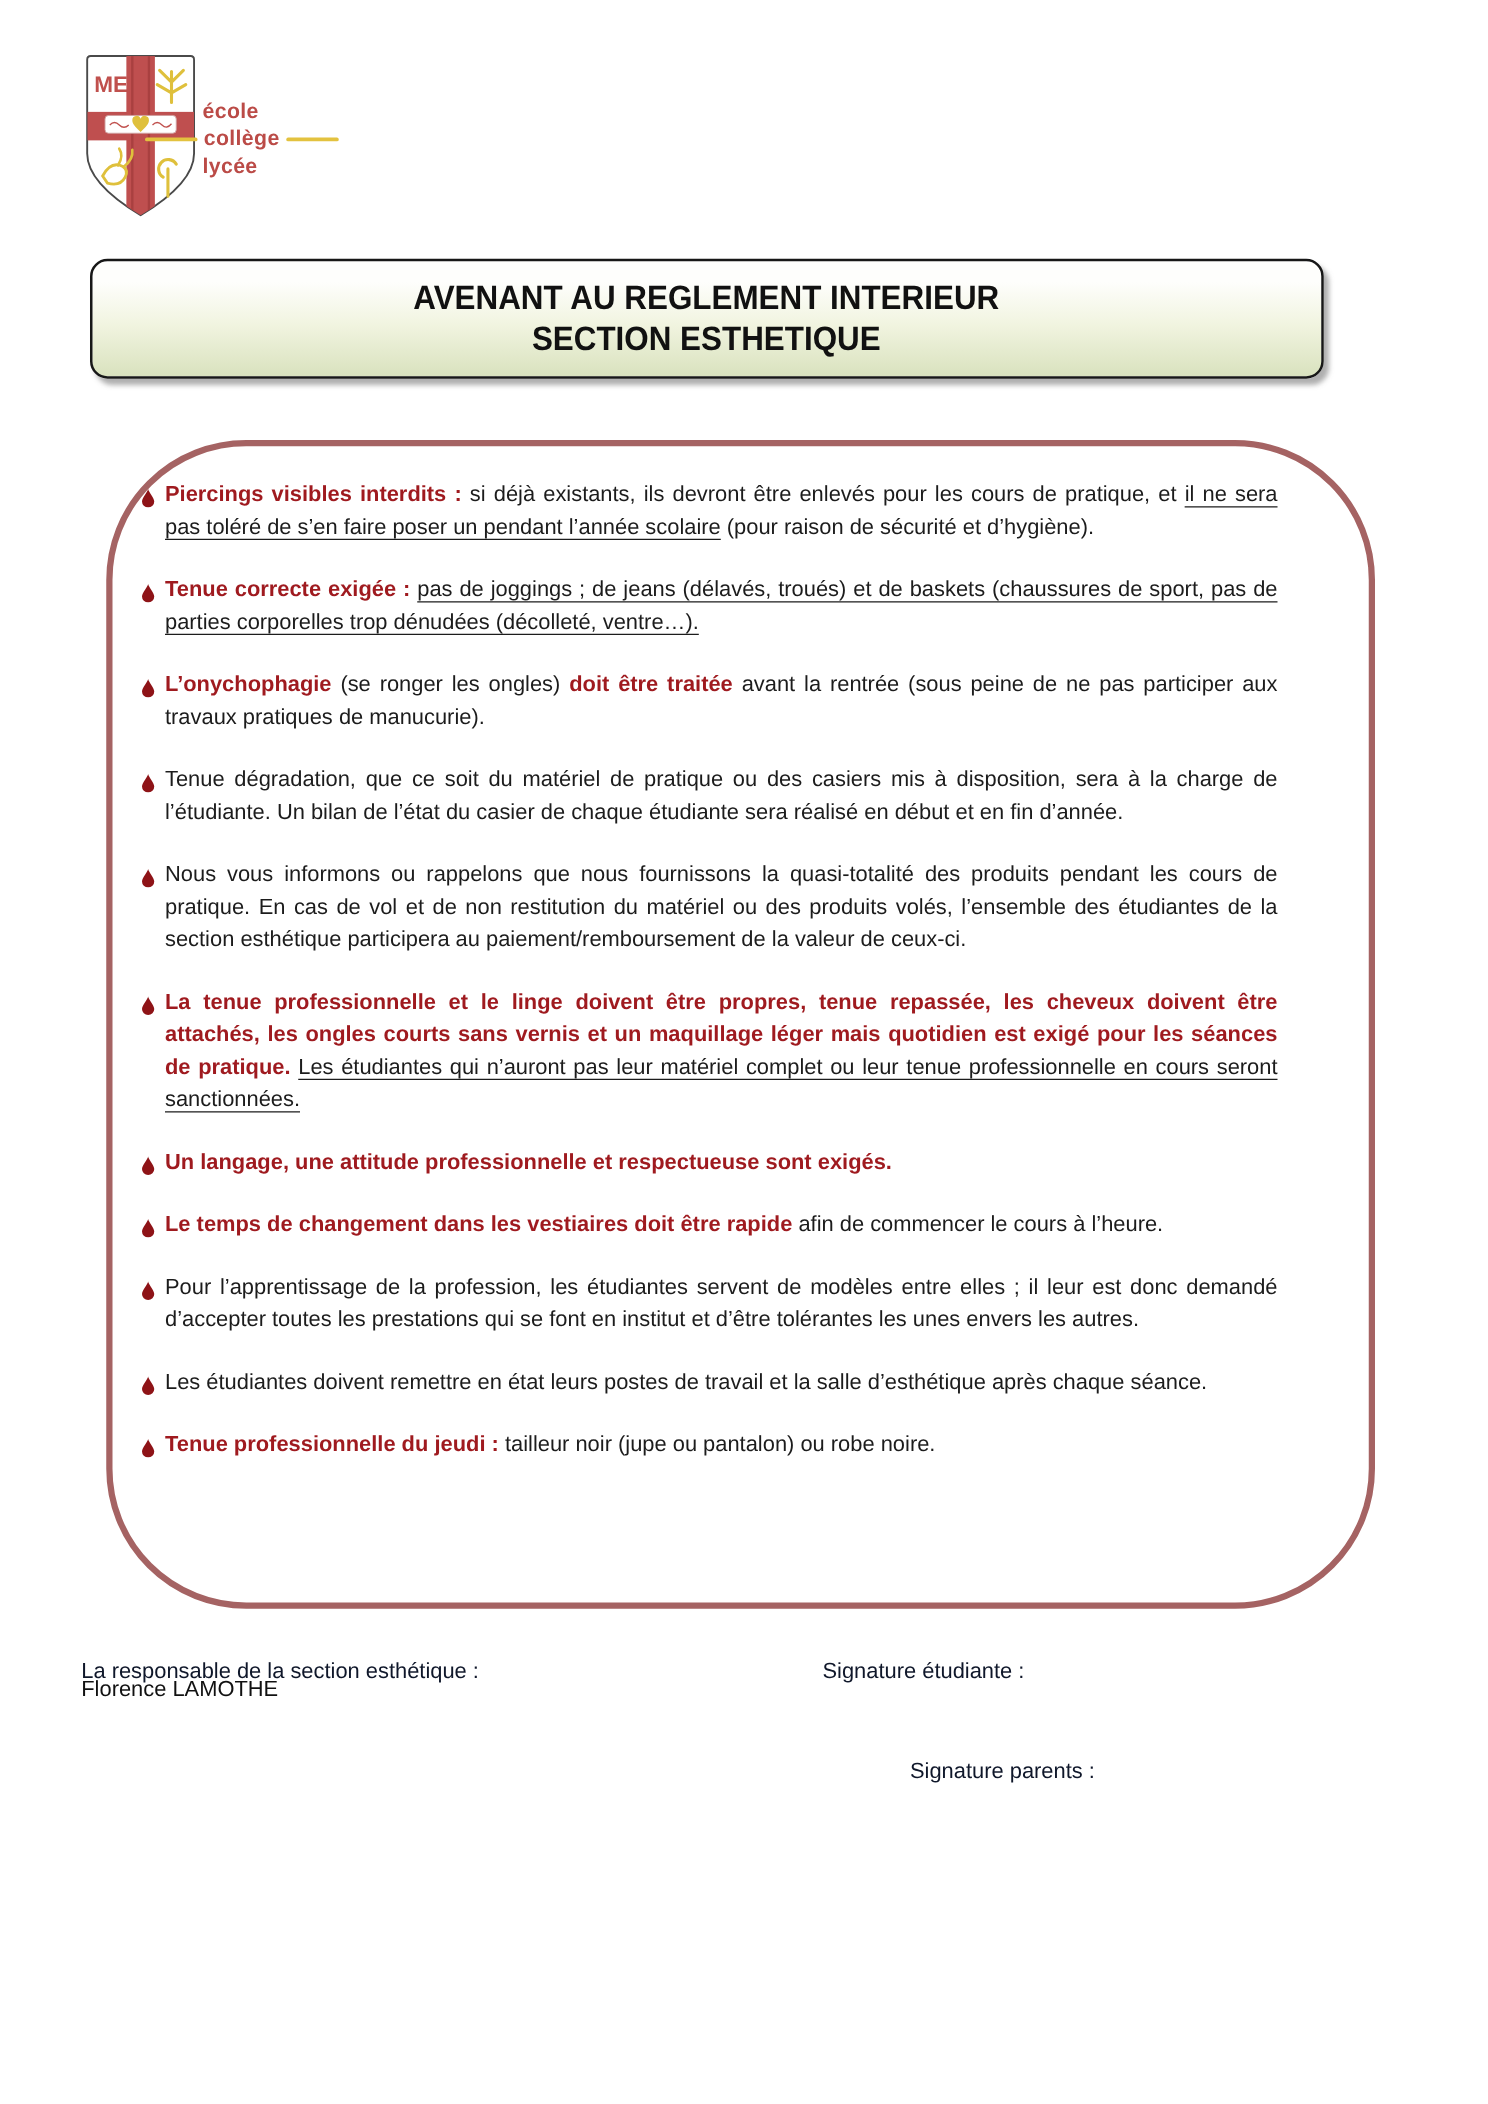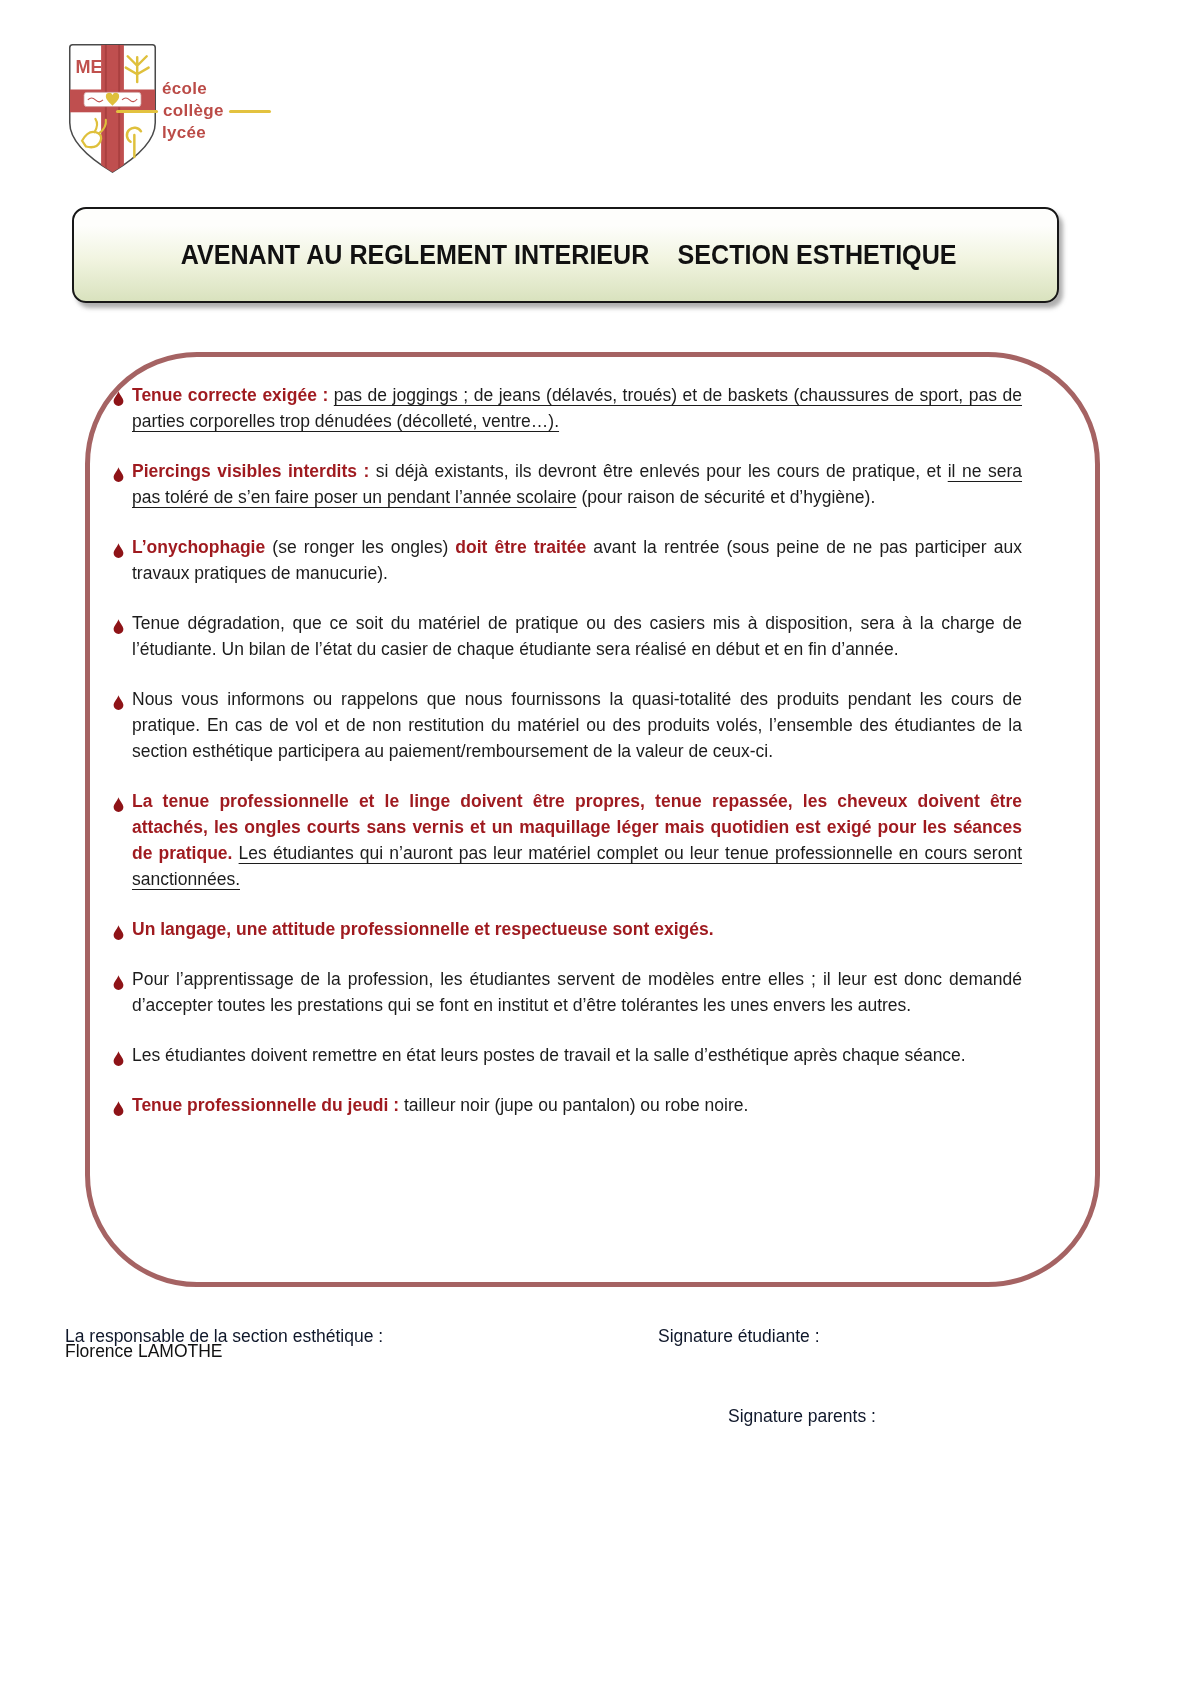--- a/index.html
+++ b/index.html
@@ -16,21 +16,21 @@
   .gold-dash { width:42px; height:3px; background:#e3c23f; border-radius:2px; }
   .college-row .gold-dash:first-child { margin-right:5px; }
   .college-row .gold-dash:last-child { margin-left:5px; }
 
   
   .title-box {
     position:absolute; left:72px; top:207px; width:983px; height:92px;
     border:2.5px solid #171717; border-radius:14px;
     background:linear-gradient(180deg,#fefefc 18%, #f1f4e0 55%, #d9e2be 100%);
     box-shadow:4px 5px 4px rgba(110,110,110,0.55);
-    display:flex; flex-direction:row; justify-content:center; align-items:center;
+    display:flex; flex-direction:column; justify-content:center; align-items:center;
   }
   .title-line { font-weight:700; font-size:27px; line-height:33px; color:#111;
                 transform:scaleX(0.93); letter-spacing:0px; white-space:nowrap; }
 
   
   .rules-box {
     position:absolute; left:85px; top:352px; width:1015px; height:935px;
     border:5px solid #a56363; border-radius:112px; box-sizing:border-box;
   }
   .rules-content { padding:25px 73px 0 23px; }
@@ -95,39 +95,42 @@
   <div class="title-box">
     <div class="title-line">AVENANT AU REGLEMENT INTERIEUR</div>
     <div class="title-line">SECTION ESTHETIQUE</div>
   </div>
 
   <div class="rules-box">
     <div class="rules-content">
       <div>
           <div class="rule"><span class="drop-icon"><svg width="11" height="15" viewBox="0 0 11 15">
                 <path d="M5.5 0C5.5 2.2 0.6 7.2 0.6 10.1a4.9 4.9 0 0 0 9.8 0C10.4 7.2 5.5 2.2 5.5 0Z" fill="#8e1317"></path>
-              </svg></span><span class="seg-boldred">Tenue correcte exigée : </span><span class="seg-underline">pas de joggings ; de jeans (délavés, troués) et de baskets (chaussures de sport, pas de parties corporelles trop dénudées (décolleté, ventre…).</span></div>
+              </svg></span><span class="seg-boldred">Piercings visibles interdits : </span><span class="seg-normal">si déjà existants, ils devront être enlevés pour les cours de pratique, et </span><span class="seg-underline">il ne sera pas toléré de s’en faire poser un pendant l’année scolaire</span><span class="seg-normal"> (pour raison de sécurité et d’hygiène).</span></div>
           <div class="rule"><span class="drop-icon"><svg width="11" height="15" viewBox="0 0 11 15">
                 <path d="M5.5 0C5.5 2.2 0.6 7.2 0.6 10.1a4.9 4.9 0 0 0 9.8 0C10.4 7.2 5.5 2.2 5.5 0Z" fill="#8e1317"></path>
-              </svg></span><span class="seg-boldred">Piercings visibles interdits : </span><span class="seg-normal">si déjà existants, ils devront être enlevés pour les cours de pratique, et </span><span class="seg-underline">il ne sera pas toléré de s’en faire poser un pendant l’année scolaire</span><span class="seg-normal"> (pour raison de sécurité et d’hygiène).</span></div>
+              </svg></span><span class="seg-boldred">Tenue correcte exigée : </span><span class="seg-underline">pas de joggings ; de jeans (délavés, troués) et de baskets (chaussures de sport, pas de parties corporelles trop dénudées (décolleté, ventre…).</span></div>
           <div class="rule"><span class="drop-icon"><svg width="11" height="15" viewBox="0 0 11 15">
                 <path d="M5.5 0C5.5 2.2 0.6 7.2 0.6 10.1a4.9 4.9 0 0 0 9.8 0C10.4 7.2 5.5 2.2 5.5 0Z" fill="#8e1317"></path>
               </svg></span><span class="seg-boldred">L’onychophagie </span><span class="seg-normal">(se ronger les ongles) </span><span class="seg-boldred">doit être traitée </span><span class="seg-normal">avant la rentrée (sous peine de ne pas participer aux travaux pratiques de manucurie).</span></div>
           <div class="rule"><span class="drop-icon"><svg width="11" height="15" viewBox="0 0 11 15">
                 <path d="M5.5 0C5.5 2.2 0.6 7.2 0.6 10.1a4.9 4.9 0 0 0 9.8 0C10.4 7.2 5.5 2.2 5.5 0Z" fill="#8e1317"></path>
               </svg></span><span class="seg-normal">Tenue dégradation, que ce soit du matériel de pratique ou des casiers mis à disposition, sera à la charge de l’étudiante. Un bilan de l’état du casier de chaque étudiante sera réalisé en début et en fin d’année.</span></div>
           <div class="rule"><span class="drop-icon"><svg width="11" height="15" viewBox="0 0 11 15">
                 <path d="M5.5 0C5.5 2.2 0.6 7.2 0.6 10.1a4.9 4.9 0 0 0 9.8 0C10.4 7.2 5.5 2.2 5.5 0Z" fill="#8e1317"></path>
               </svg></span><span class="seg-normal">Nous vous informons ou rappelons que nous fournissons la quasi-totalité des produits pendant les cours de pratique. En cas de vol et de non restitution du matériel ou des produits volés, l’ensemble des étudiantes de la section esthétique participera au paiement/remboursement de la valeur de ceux-ci.</span></div>
           <div class="rule"><span class="drop-icon"><svg width="11" height="15" viewBox="0 0 11 15">
                 <path d="M5.5 0C5.5 2.2 0.6 7.2 0.6 10.1a4.9 4.9 0 0 0 9.8 0C10.4 7.2 5.5 2.2 5.5 0Z" fill="#8e1317"></path>
               </svg></span><span class="seg-boldred">La tenue professionnelle et le linge doivent être propres, tenue repassée, les cheveux doivent être attachés, les ongles courts sans vernis et un maquillage léger mais quotidien est exigé pour les séances de pratique. </span><span class="seg-underline">Les étudiantes qui n’auront pas leur matériel complet ou leur tenue professionnelle en cours seront sanctionnées.</span></div>
           <div class="rule"><span class="drop-icon"><svg width="11" height="15" viewBox="0 0 11 15">
                 <path d="M5.5 0C5.5 2.2 0.6 7.2 0.6 10.1a4.9 4.9 0 0 0 9.8 0C10.4 7.2 5.5 2.2 5.5 0Z" fill="#8e1317"></path>
               </svg></span><span class="seg-boldred">Un langage, une attitude professionnelle et respectueuse sont exigés.</span></div>
+          <div class="rule"><span class="drop-icon"><svg width="11" height="15" viewBox="0 0 11 15">
+                <path d="M5.5 0C5.5 2.2 0.6 7.2 0.6 10.1a4.9 4.9 0 0 0 9.8 0C10.4 7.2 5.5 2.2 5.5 0Z" fill="#8e1317"></path>
+              </svg></span><span class="seg-boldred">Le temps de changement dans les vestiaires doit être rapide </span><span class="seg-normal">afin de commencer le cours à l’heure.</span></div>
           <div class="rule"><span class="drop-icon"><svg width="11" height="15" viewBox="0 0 11 15">
                 <path d="M5.5 0C5.5 2.2 0.6 7.2 0.6 10.1a4.9 4.9 0 0 0 9.8 0C10.4 7.2 5.5 2.2 5.5 0Z" fill="#8e1317"></path>
               </svg></span><span class="seg-normal">Pour l’apprentissage de la profession, les étudiantes servent de modèles entre elles ; il leur est donc demandé d’accepter toutes les prestations qui se font en institut et d’être tolérantes les unes envers les autres.</span></div>
           <div class="rule"><span class="drop-icon"><svg width="11" height="15" viewBox="0 0 11 15">
                 <path d="M5.5 0C5.5 2.2 0.6 7.2 0.6 10.1a4.9 4.9 0 0 0 9.8 0C10.4 7.2 5.5 2.2 5.5 0Z" fill="#8e1317"></path>
               </svg></span><span class="seg-normal">Les étudiantes doivent remettre en état leurs postes de travail et la salle d’esthétique après chaque séance.</span></div>
           <div class="rule"><span class="drop-icon"><svg width="11" height="15" viewBox="0 0 11 15">
                 <path d="M5.5 0C5.5 2.2 0.6 7.2 0.6 10.1a4.9 4.9 0 0 0 9.8 0C10.4 7.2 5.5 2.2 5.5 0Z" fill="#8e1317"></path>
               </svg></span><span class="seg-boldred">Tenue professionnelle du jeudi : </span><span class="seg-normal">tailleur noir (jupe ou pantalon) ou robe noire.</span></div>
         </div>

